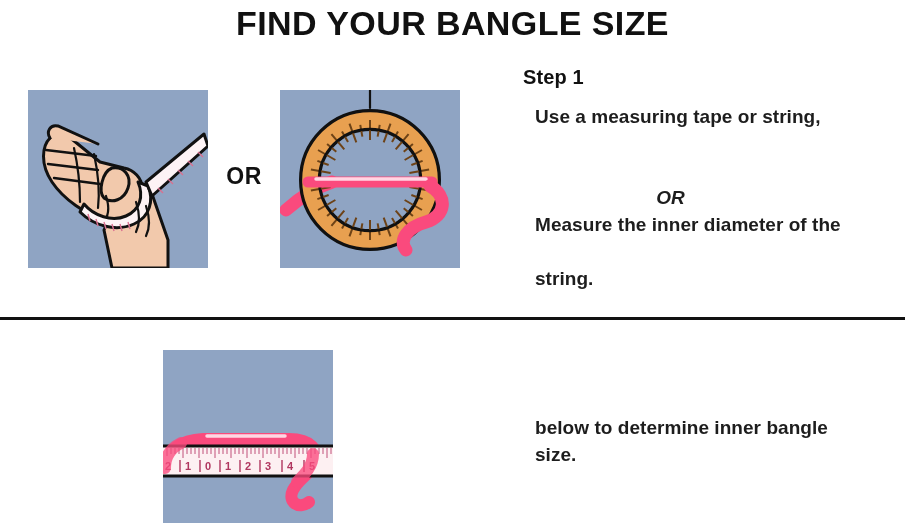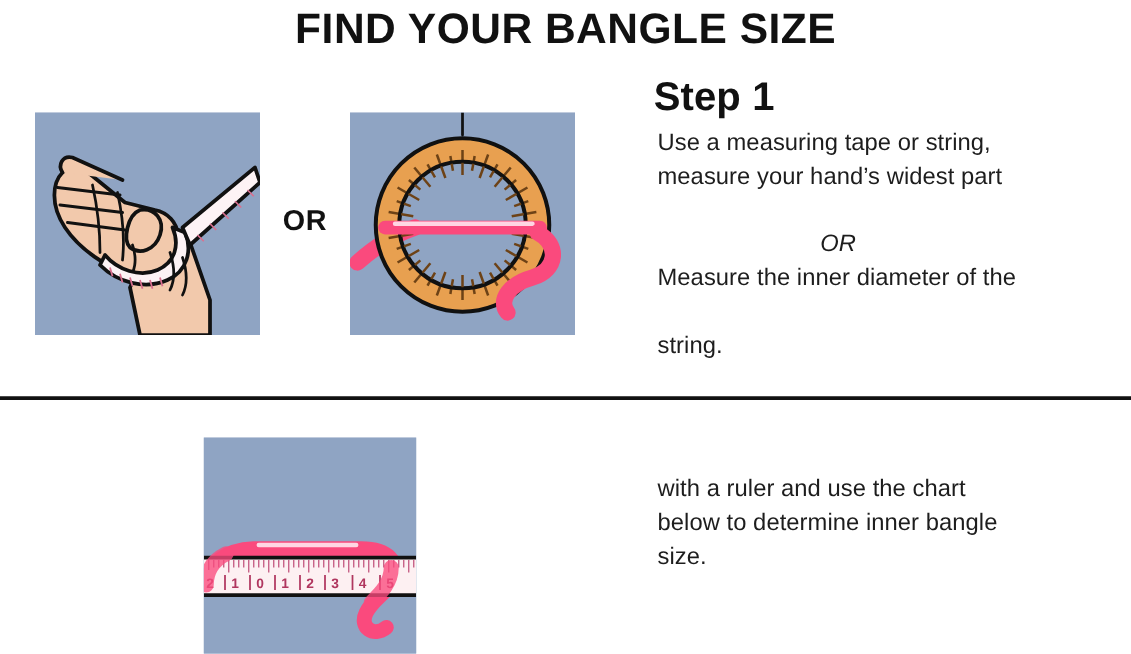--- a/index.html
+++ b/index.html
@@ -89,33 +89,34 @@
   
   .step-block {
     position: absolute;
     width: 375px;
     left: 523px;
   }
   #step1-block { top: 63px; }
   #step2-block { top: 348px; }
 
   .step-heading {
-    font-size: 32px;
+    font-size: 20px;
     font-weight: 700;
     color: #111111;
     margin: 0 0 10px 0;
     line-height: 28px;
     letter-spacing: 0.1px;
   }
   .step-body {
     font-size: 19px;
     line-height: 27px;
     color: #1d1d1d;
-    margin: 3px;
+    margin: 12px;
     letter-spacing: 0.05px;
+    font-weight: bold;
   }
   .step-or {
     display: block;
     text-align: center;
     font-style: italic;
     font-size: 19px;
     line-height: 27px;
     padding-right: 80px;
   }
 
@@ -318,29 +319,29 @@
     <path d="M150 104 C150 116 142 124 134 132" fill="none" stroke="#fa4a7d" stroke-width="12" stroke-linecap="round" opacity="0.78"></path>
   </svg>
 </div>
 
 <div class="divider"></div>
 
 <div class="step-block" id="step1-block">
   <div class="step-heading">Step 1</div>
   <p class="step-body">
     <span>Use a measuring tape or string,</span><br>
-    <span>measure your hand’s widest part</span><br>
+    <br>
     <br>
     <span class="step-or">OR</span>
     <span>Measure the inner diameter of the</span><br>
     <br>
     <span>string.</span>
   </p>
 </div>
 
 <div class="step-block" id="step2-block">
   <p class="step-body">
     <br>
-    <span>with a ruler and use the chart</span><br>
+    <br>
     <span>below to determine inner bangle</span><br>
     <span>size.</span>
   </p>
 </div>
 
 </body></html>

